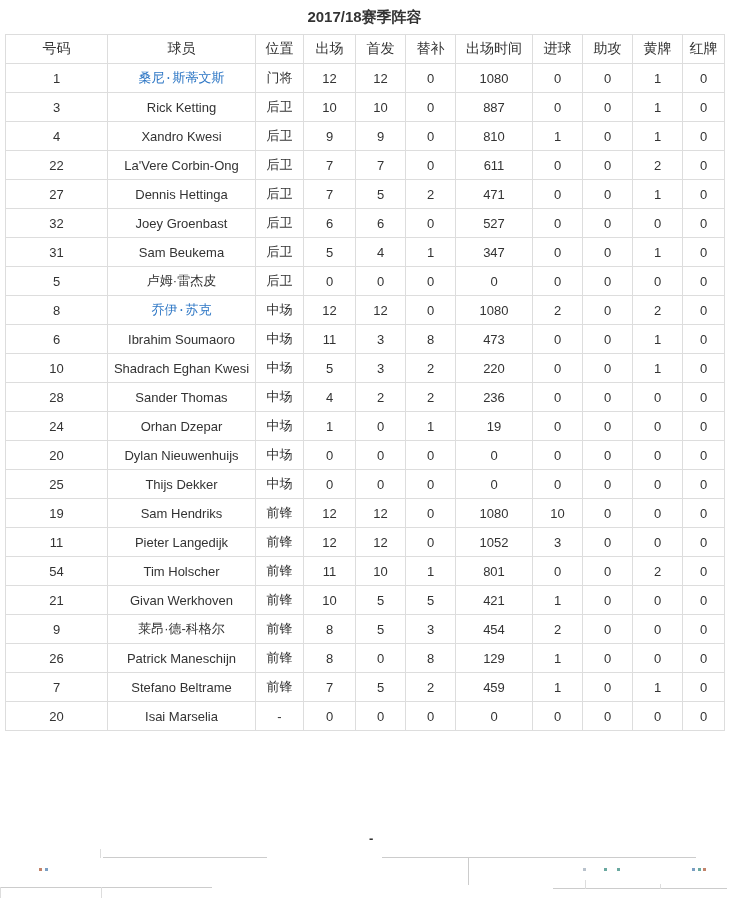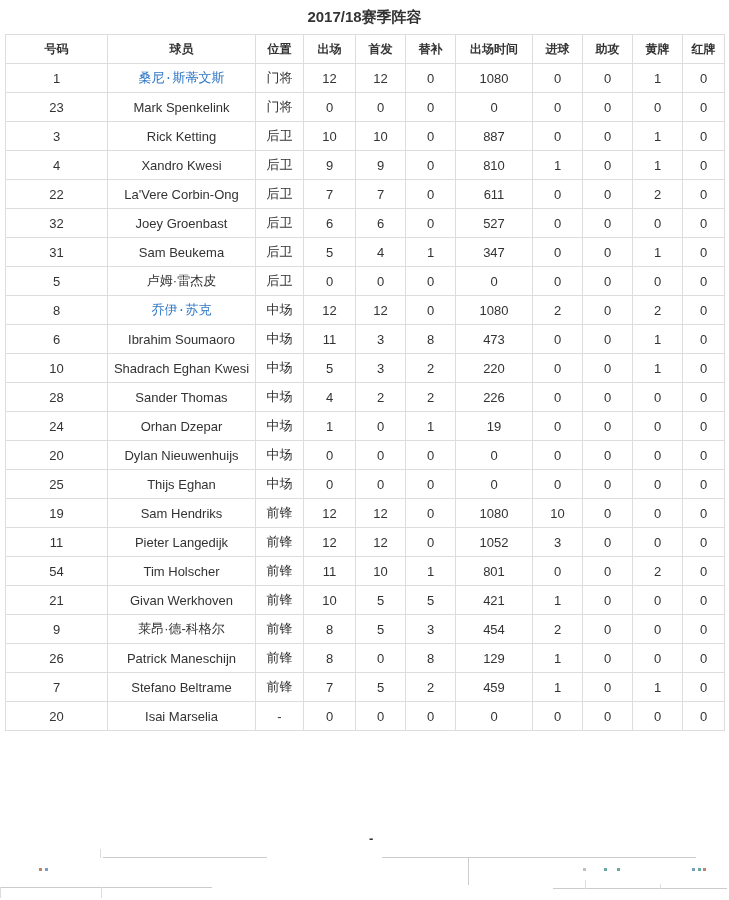--- a/index.html
+++ b/index.html
@@ -15,21 +15,21 @@
   }
   table.squad {
     border-collapse:collapse; table-layout:fixed;
     margin-left:5px; width:719px;
   }
   table.squad th, table.squad td {
     border:1px solid #ddd; text-align:center;
     height:28px; padding:0 2px; font-size:13px;
     overflow:hidden; white-space:nowrap; color:#333;
   }
-  table.squad th { font-weight:bold; font-size:12px; }
+  table.squad th { font-weight:normal; font-size:14px; }
   table.squad a { color:var(--link-color,#2e77c5); text-decoration:none; cursor:pointer;font-family:Liberation Mono, monospace; }
   
   .remnant { position:absolute; left:0; top:813px; width:729px; height:87px; }
   .remnant .dash { position:absolute; left:369px; top:18px; font-weight:bold; font-size:13px; color:#333; }
   .ln { position:absolute; background:#ccc; }
   .ln.soft { background:#ddd; }
   .dot { position:absolute; width:3px; height:3px; }
   .dot.b { background:#7a9ec2; }
   .dot.t { background:#6aa9a0; }
   .dot.r { background:#c2836a; }
@@ -79,33 +79,20 @@
           <td>12</td>
           <td>12</td>
           <td>0</td>
           <td>1080</td>
           <td>0</td>
           <td>0</td>
           <td>1</td>
           <td>0</td>
         </tr>
         <tr>
-          <td>23</td>
-          <td>Mark Spenkelink</td>
-          <td>门将</td>
-          <td>0</td>
-          <td>0</td>
-          <td>0</td>
-          <td>0</td>
-          <td>0</td>
-          <td>0</td>
-          <td>0</td>
-          <td>0</td>
-        </tr>
-        <tr>
           <td>3</td>
           <td>Rick Ketting</td>
           <td>后卫</td>
           <td>10</td>
           <td>10</td>
           <td>0</td>
           <td>887</td>
           <td>0</td>
           <td>0</td>
           <td>1</td>
@@ -128,20 +115,33 @@
           <td>22</td>
           <td>La'Vere Corbin-Ong</td>
           <td>后卫</td>
           <td>7</td>
           <td>7</td>
           <td>0</td>
           <td>611</td>
           <td>0</td>
           <td>0</td>
           <td>2</td>
+          <td>0</td>
+        </tr>
+        <tr>
+          <td>27</td>
+          <td>Dennis Hettinga</td>
+          <td>后卫</td>
+          <td>7</td>
+          <td>5</td>
+          <td>2</td>
+          <td>471</td>
+          <td>0</td>
+          <td>0</td>
+          <td>1</td>
           <td>0</td>
         </tr>
         <tr>
           <td>32</td>
           <td>Joey Groenbast</td>
           <td>后卫</td>
           <td>6</td>
           <td>6</td>
           <td>0</td>
           <td>527</td>
@@ -215,21 +215,21 @@
           <td>1</td>
           <td>0</td>
         </tr>
         <tr>
           <td>28</td>
           <td>Sander Thomas</td>
           <td>中场</td>
           <td>4</td>
           <td>2</td>
           <td>2</td>
-          <td>226</td>
+          <td>236</td>
           <td>0</td>
           <td>0</td>
           <td>0</td>
           <td>0</td>
         </tr>
         <tr>
           <td>24</td>
           <td>Orhan Dzepar</td>
           <td>中场</td>
           <td>1</td>
@@ -249,21 +249,21 @@
           <td>0</td>
           <td>0</td>
           <td>0</td>
           <td>0</td>
           <td>0</td>
           <td>0</td>
           <td>0</td>
         </tr>
         <tr>
           <td>25</td>
-          <td>Thijs Eghan</td>
+          <td>Thijs Dekker</td>
           <td>中场</td>
           <td>0</td>
           <td>0</td>
           <td>0</td>
           <td>0</td>
           <td>0</td>
           <td>0</td>
           <td>0</td>
           <td>0</td>
         </tr>

